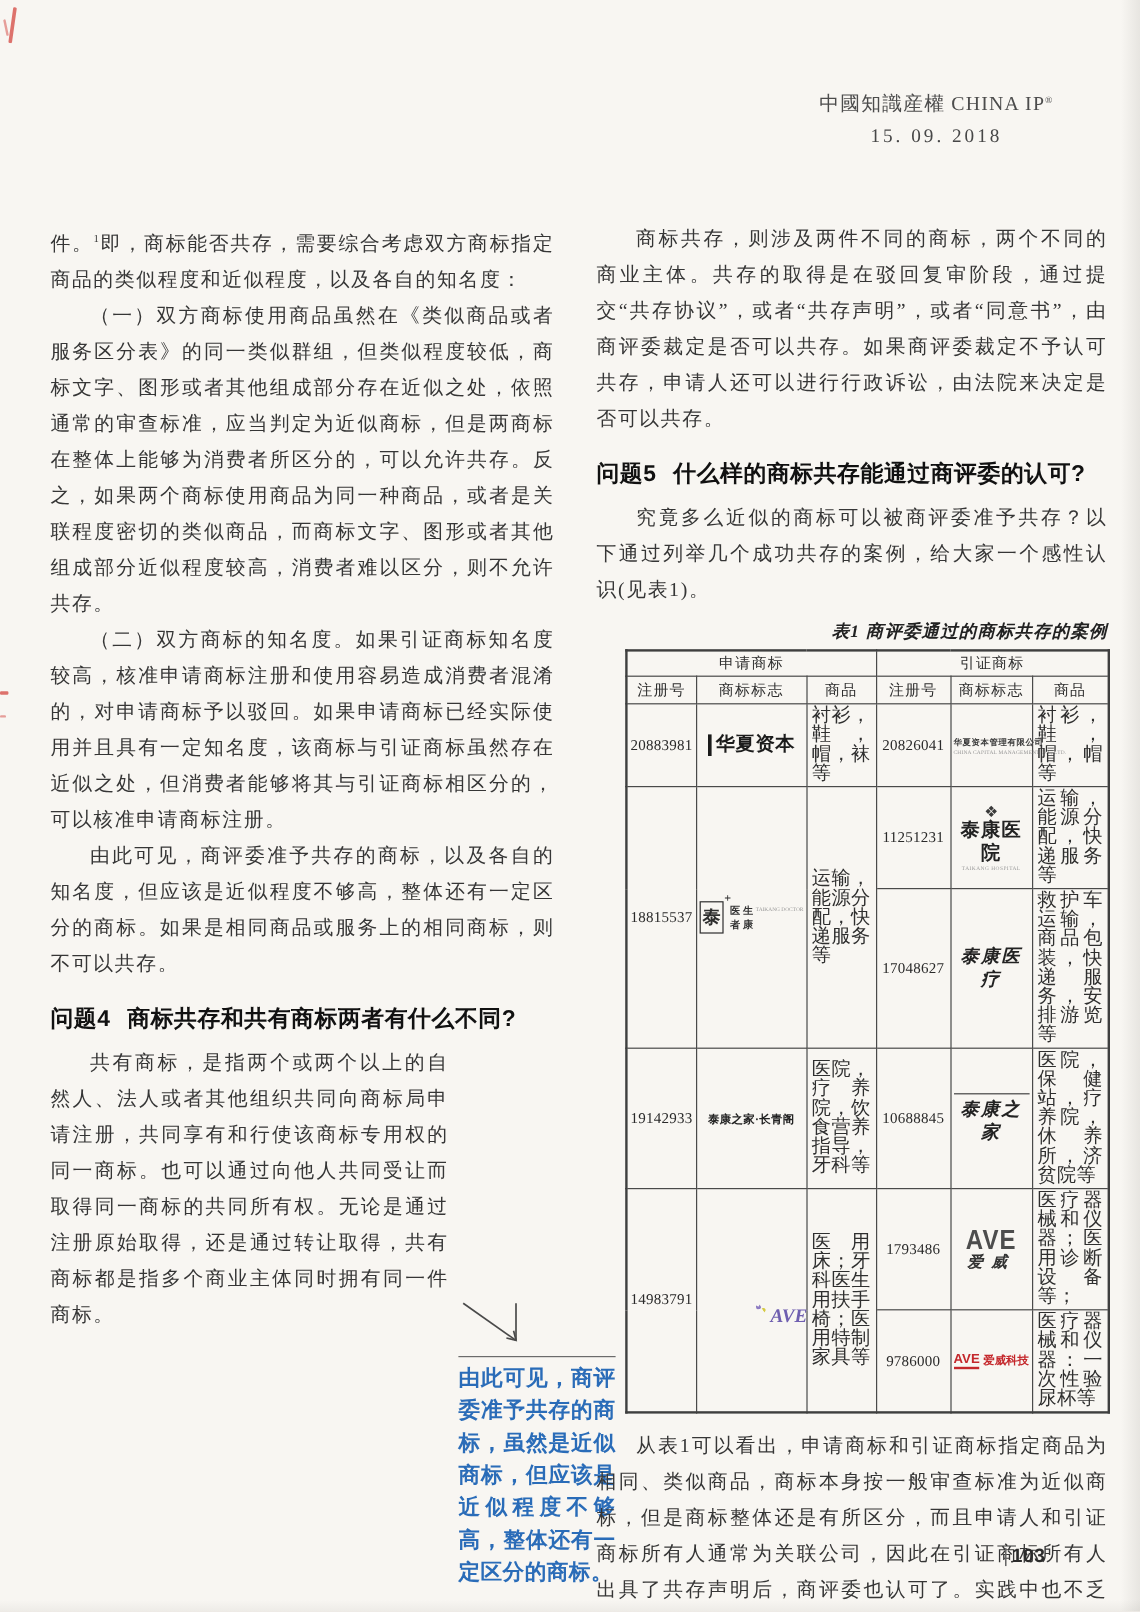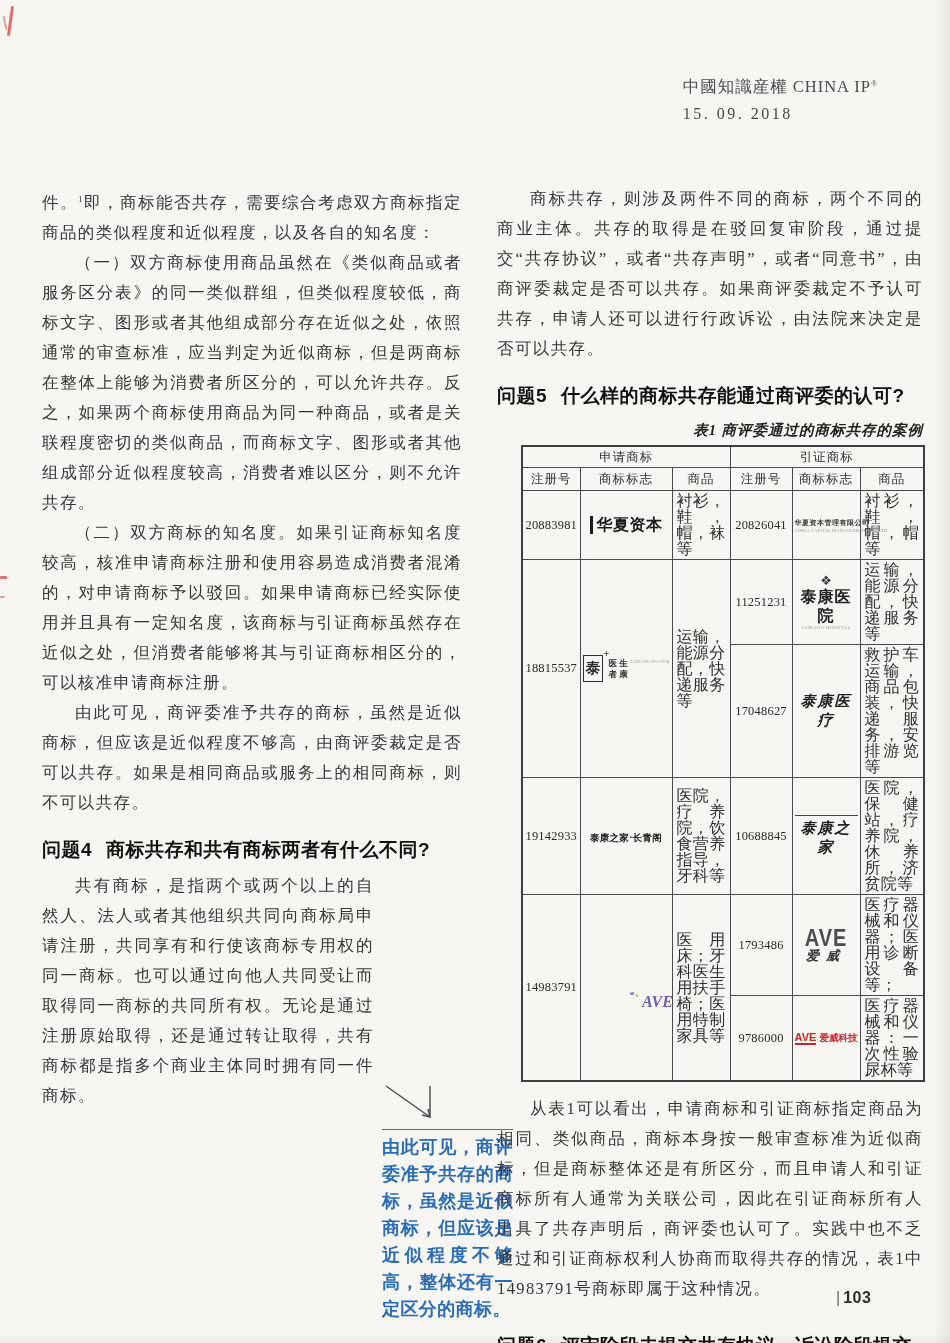--- a/index.html
+++ b/index.html
@@ -11,21 +11,21 @@
         background:linear-gradient(to bottom,rgba(110,108,100,0),rgba(110,108,100,0.08));pointer-events:none;}
 
   
   .red-mark{position:absolute;background:#d4453f;opacity:.75;border-radius:1px;}
   .m1{left:9px;top:6px;width:3px;height:30px;transform:rotate(8deg);}
   .m2{left:4px;top:16px;width:2px;height:14px;transform:rotate(-12deg);opacity:.5;}
   .m3{left:0;top:576px;width:7px;height:3px;}
   .m4{left:0;top:596px;width:5px;height:2px;opacity:.5;}
 
   
-  .header{position:absolute;top:76px;right:72px;text-align:left;color:#4c4c4c;}
+  .header{position:absolute;top:76px;right:72px;text-align:center;color:#4c4c4c;}
   .brand{font-size:16.5px;letter-spacing:1px;}
   .brand sup{font-size:8px;}
   .hdate{font-size:16px;letter-spacing:2.5px;margin-top:7px;color:#474747;}
 
   
   .col{position:absolute;top:188px;}
   .col-left{left:42px;width:420px;}
   .col-right{left:497px;top:184px;width:426px;}
 
   .body-p{margin:0;font-size:16.5px;line-height:30px;letter-spacing:1.4px;
@@ -112,38 +112,39 @@
 
   <div class="header">
     <div class="brand"><span>中國知識産權 CHINA IP</span><sup>®</sup></div>
     <div class="hdate">15. 09. 2018</div>
   </div>
 
   <div class="col col-left">
     <p class="body-p noindent"><span>件。</span><sup class="fn">1</sup><span>即，商标能否共存，需要综合考虑双方商标指定商品的类似程度和近似程度，以及各自的知名度：</span></p>
     <p class="body-p indent">（一）双方商标使用商品虽然在《类似商品或者服务区分表》的同一类似群组，但类似程度较低，商标文字、图形或者其他组成部分存在近似之处，依照通常的审查标准，应当判定为近似商标，但是两商标在整体上能够为消费者所区分的，可以允许共存。反之，如果两个商标使用商品为同一种商品，或者是关联程度密切的类似商品，而商标文字、图形或者其他组成部分近似程度较高，消费者难以区分，则不允许共存。</p>
     <p class="body-p indent">（二）双方商标的知名度。如果引证商标知名度较高，核准申请商标注册和使用容易造成消费者混淆的，对申请商标予以驳回。如果申请商标已经实际使用并且具有一定知名度，该商标与引证商标虽然存在近似之处，但消费者能够将其与引证商标相区分的，可以核准申请商标注册。</p>
-    <p class="body-p indent">由此可见，商评委准予共存的商标，虽然是近似商标，但应该是近似程度不够高，由商评委裁定是否可以共存。如果是相同商品或服务上的相同商标，则不可以共存。</p>
+    <p class="body-p indent">由此可见，商评委准予共存的商标，以及各自的知名度，但应该是近似程度不够高，整体还有一定区分的商标。如果是相同商品或服务上的相同商标，则不可以共存。</p>
     <h3 class="q-head"><span>问题4</span><span class="ht">商标共存和共有商标两者有什么不同?</span></h3>
     <p class="body-p q4body">共有商标，是指两个或两个以上的自然人、法人或者其他组织共同向商标局申请注册，共同享有和行使该商标专用权的同一商标。也可以通过向他人共同受让而取得同一商标的共同所有权。无论是通过注册原始取得，还是通过转让取得，共有商标都是指多个商业主体同时拥有同一件商标。</p>
   </div>
 
   <div class="pull-quote">
     <svg width="58" height="40" viewBox="0 0 58 40">
       <line x1="4" y1="2" x2="48" y2="33" stroke="#4a4a4a" stroke-width="1.4"></line>
       <line x1="48" y1="2" x2="48" y2="33" stroke="#4a4a4a" stroke-width="1.4"></line>
       <polyline points="40,31 48,33 46,25" fill="none" stroke="#4a4a4a" stroke-width="1.4"></polyline>
     </svg>
     <div class="pq-rule"></div>
     <p class="pq-text">由此可见，商评委准予共存的商标，虽然是近似商标，但应该是近似程度不够高，整体还有一定区分的商标。</p>
   </div>
 
   <div class="col col-right">
     <p class="body-p indent">商标共存，则涉及两件不同的商标，两个不同的商业主体。共存的取得是在驳回复审阶段，通过提交“共存协议”，或者“共存声明”，或者“同意书”，由商评委裁定是否可以共存。如果商评委裁定不予认可共存，申请人还可以进行行政诉讼，由法院来决定是否可以共存。</p>
     <h3 class="q-head"><span>问题5</span><span class="ht">什么样的商标共存能通过商评委的认可?</span></h3>
+    <p class="body-p indent">究竟多么近似的商标可以被商评委准予共存？以下通过列举几个成功共存的案例，给大家一个感性认识(见表1)。</p>
 
     <div class="tbl-title">表1 商评委通过的商标共存的案例</div>
 
     <table class="case-table">
       <colgroup>
         <col style="width:58px">
           <col style="width:92px">
           <col style="width:58px">
         <col style="width:62px">
           <col style="width:68px">

